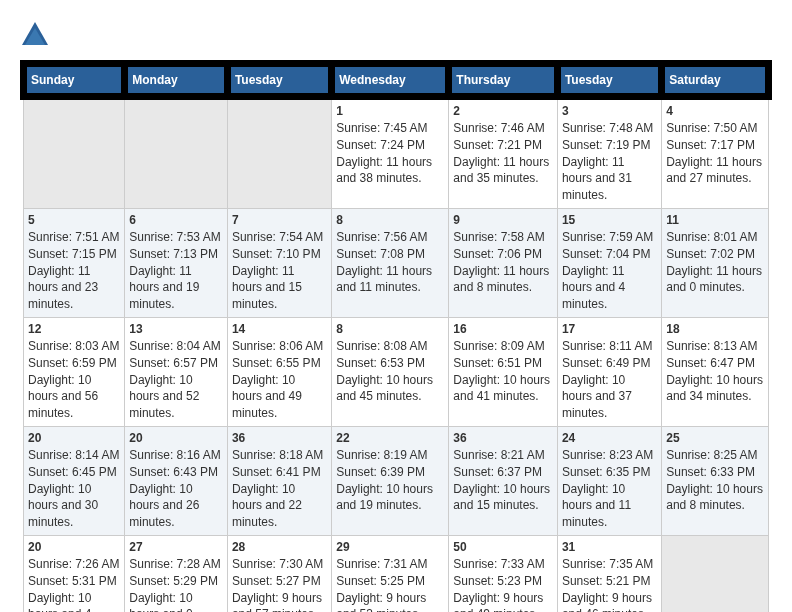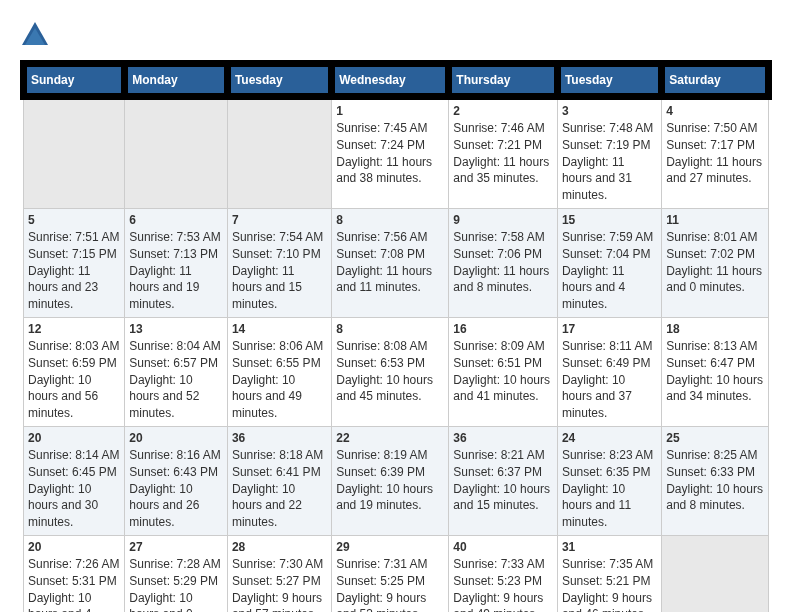--- a/index.html
+++ b/index.html
@@ -369,21 +369,21 @@
         </td>
         <td>
           <span class="day-number">29</span>
 <div class="day-info">
   Sunrise: 7:31 AM<br>
   Sunset: 5:25 PM<br>
   Daylight: 9 hours and 53 minutes.
 </div>
         </td>
         <td>
-          <span class="day-number">40</span>
+          <span class="day-number">50</span>
 <div class="day-info">
   Sunrise: 7:33 AM<br>
   Sunset: 5:23 PM<br>
   Daylight: 9 hours and 49 minutes.
 </div>
         </td>
         <td>
           <span class="day-number">31</span>
 <div class="day-info">
   Sunrise: 7:35 AM<br>

